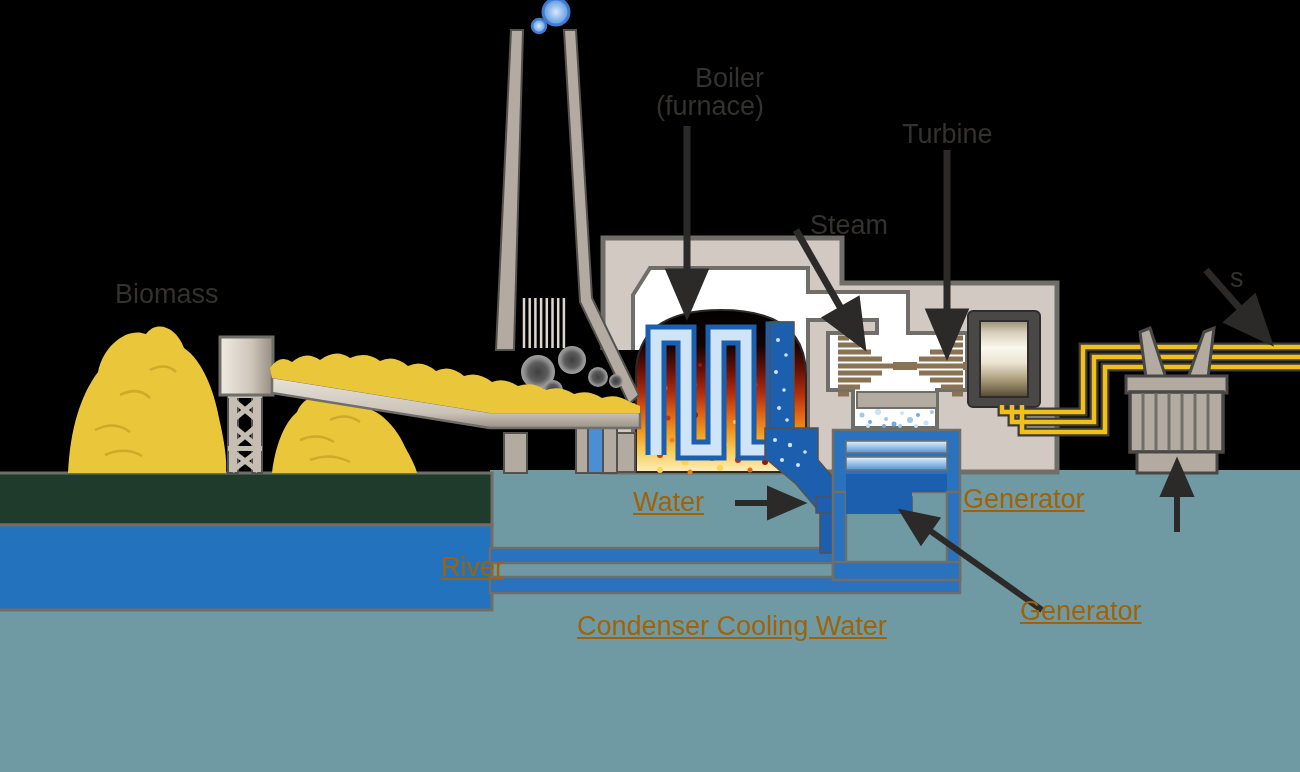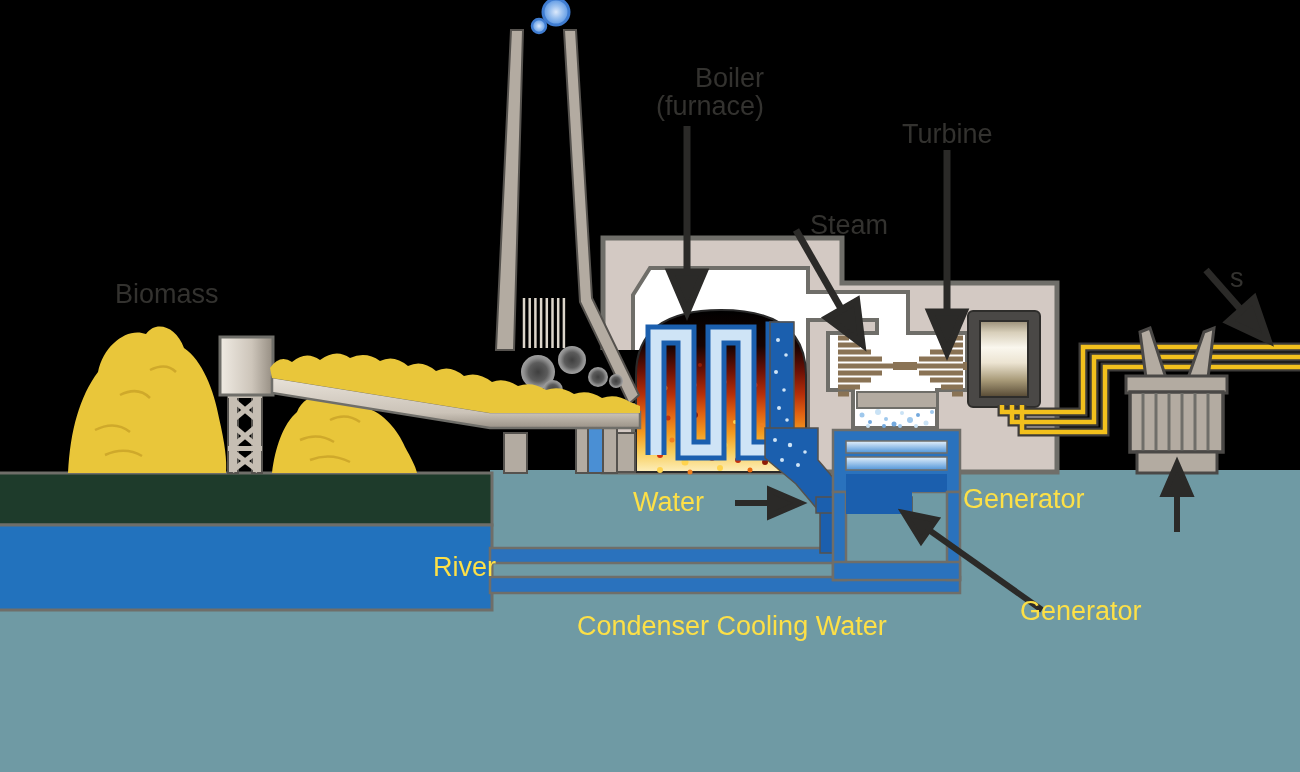--- a/index.html
+++ b/index.html
@@ -3,21 +3,21 @@
 <meta charset="utf-8">
 <style>
   html,body{margin:0;padding:0;background:#000;}
   #canvas{
     position:relative;width:1300px;height:772px;overflow:hidden;
     background:#000;font-family:"Liberation Sans", sans-serif;
   }
   #diagram-svg{position:absolute;left:0;top:0;}
   .lbl{position:absolute;font-size:27px;line-height:28px;white-space:nowrap;}
   .lbl-dark{color:#33322f;}
-  .lbl-light{color:#fde047;}
+  .lbl-light{color:#a16207;text-decoration:underline;}
   .lbl-center{text-align:right;white-space:normal;}
 </style>
 </head>
 <body>
 
 <div id="canvas">
 
 <svg id="diagram-svg" width="1300" height="772" viewBox="0 0 1300 772">
   <defs>
     <linearGradient id="fireG" x1="0" y1="0" x2="0" y2="1">
@@ -347,15 +347,15 @@
 
 <div class="lbl lbl-light" style="left:633px;top:488px;">Water</div>
 
 <div class="lbl lbl-light" style="left:963px;top:485px;">Generator</div>
 
 
 <div class="lbl lbl-light" style="left:1020px;top:597px;">Generator</div>
 
 <div class="lbl lbl-light" style="left:577px;top:612px;">Condenser Cooling Water</div>
 
-<div class="lbl lbl-light lbl-center" style="left:4px;top:553px;width:492px;">River</div>
+<div class="lbl lbl-light lbl-center" style="left:12px;top:553px;width:492px;">River</div>
 
 </div>
 
 </body></html>

